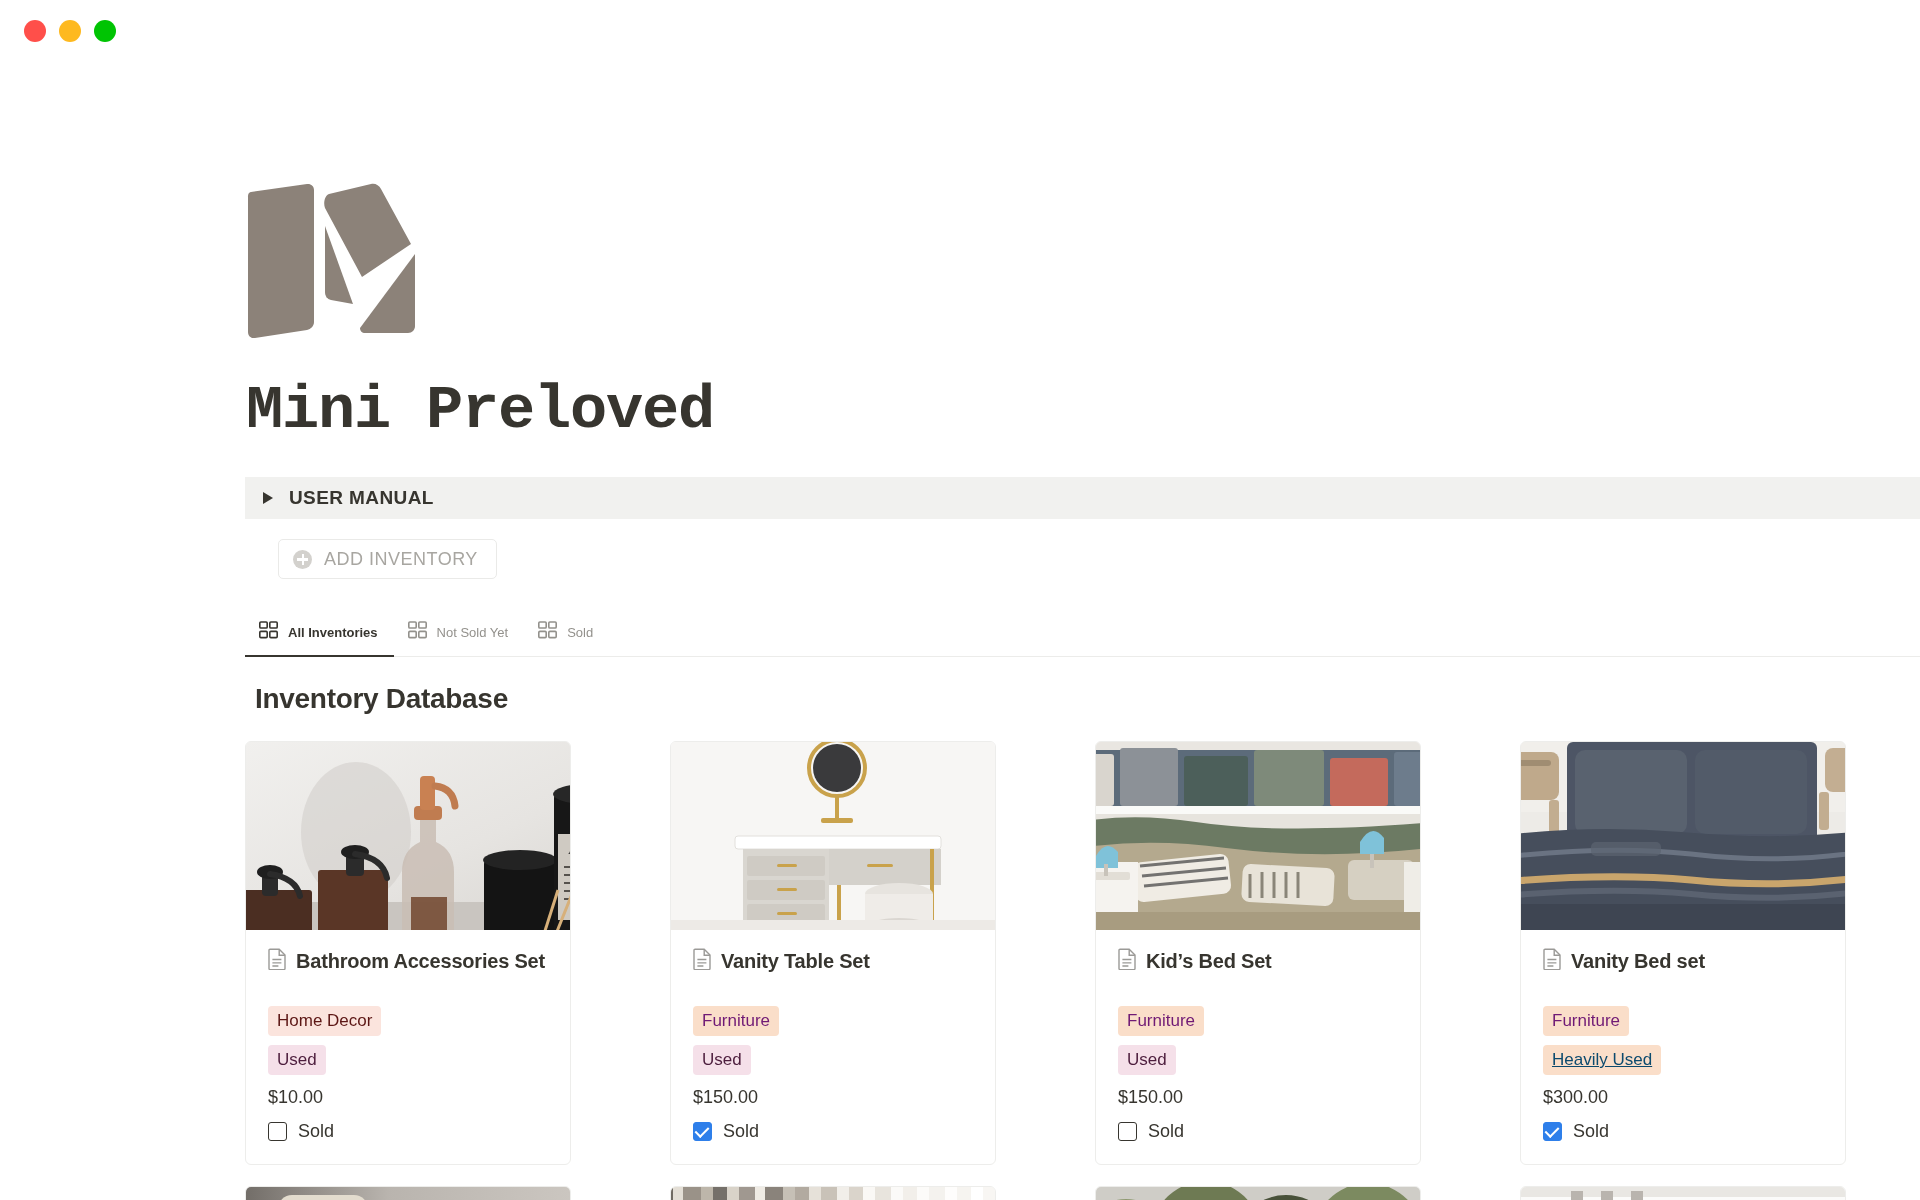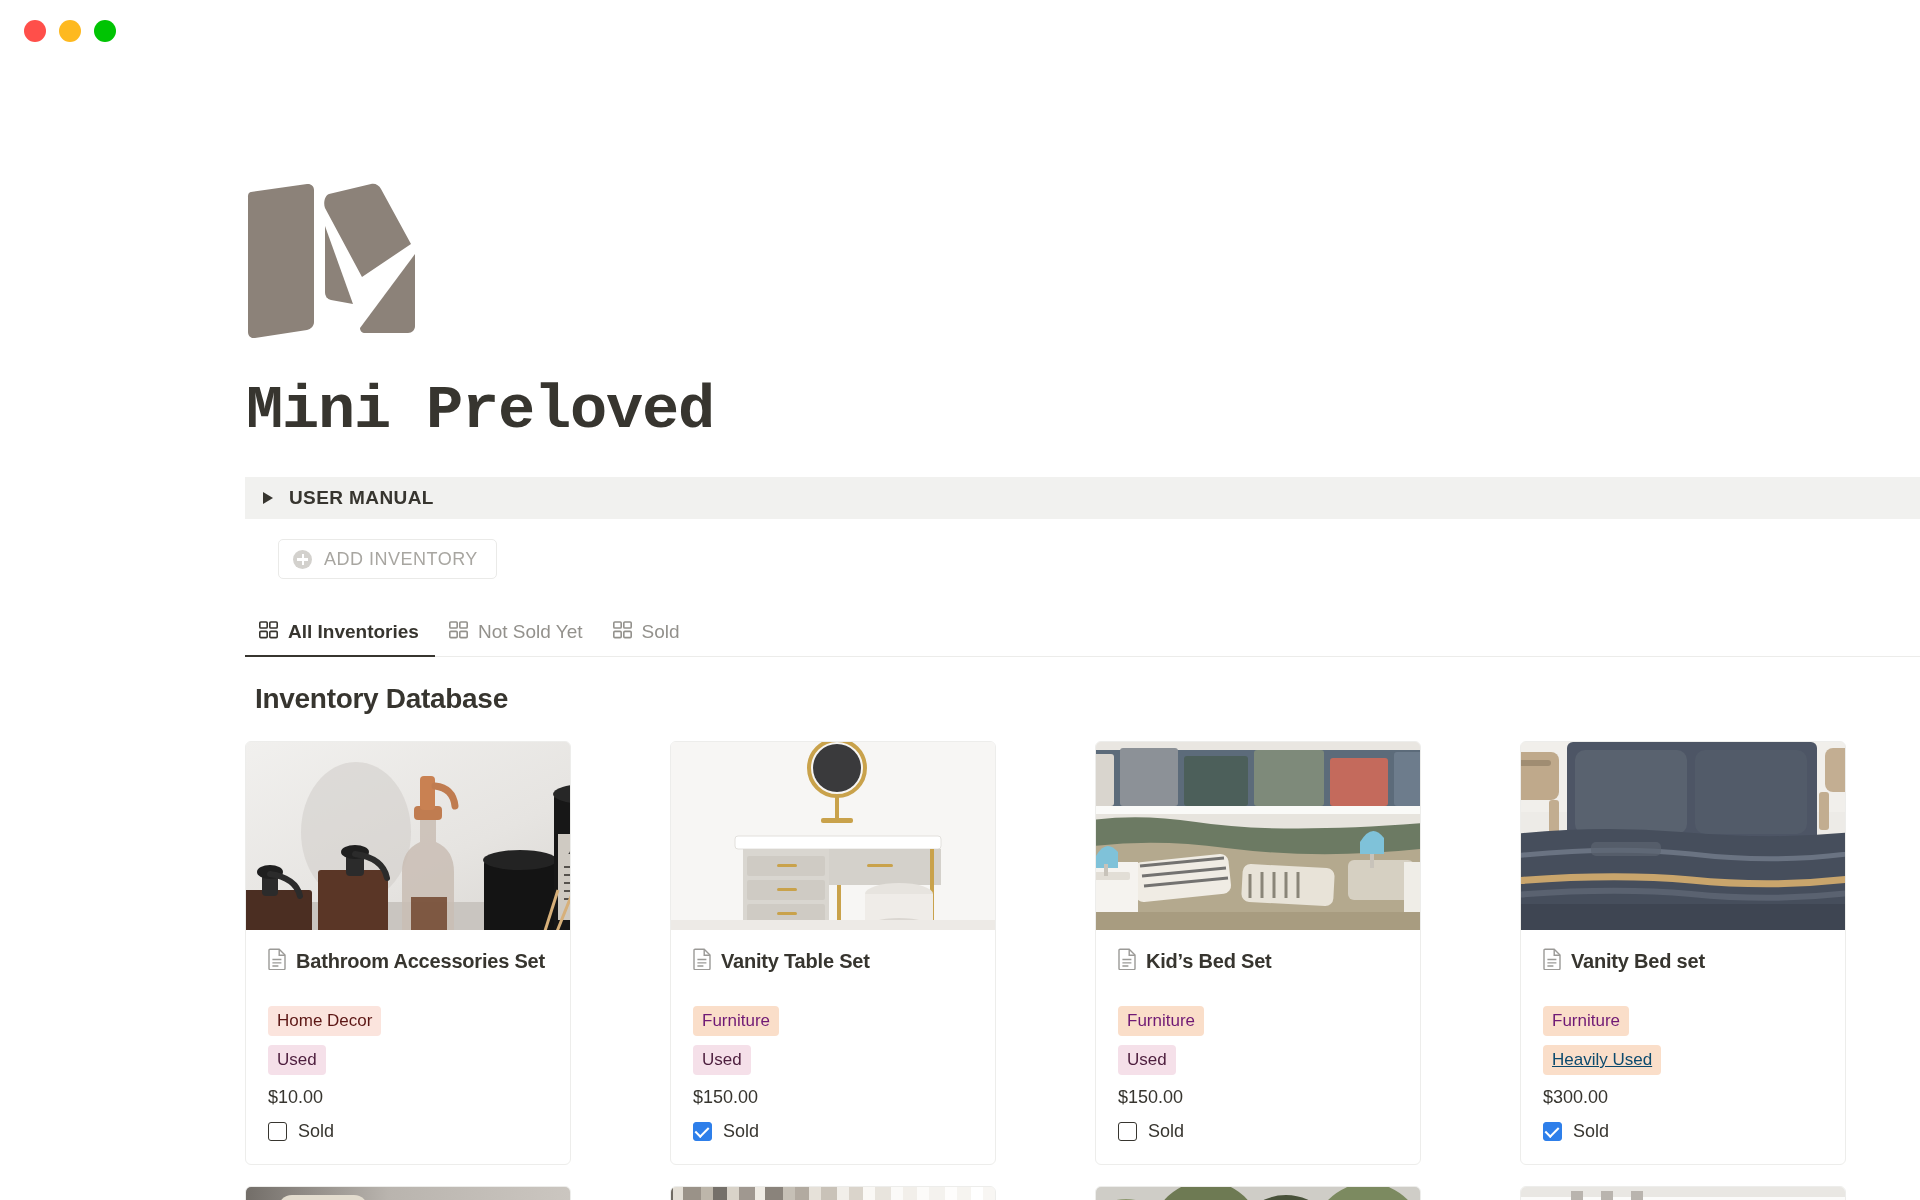--- a/index.html
+++ b/index.html
@@ -145,21 +145,21 @@
     padding: 0 16px 0 14px;
     cursor: pointer;
     position: relative;
   }
   .tab-underline {
     position: absolute;
     left: 0; right: 0; bottom: -1px;
     height: 2px;
     background: #37352F;
   }
-  .tab-label { font-size: 19px; white-space: nowrap; }
+  .tab-label { font-size: 13px; white-space: nowrap; }
   .tab.active .tab-label { color: #37352F; font-weight: 600; }
   .tab.inactive .tab-label { color: #93918C; font-weight: 400; }
   .grid-icon { display:block; flex:none; }
 
   
   .db-title {
     margin-top: 26px;
     margin-left: 10px;
     font-size: 28px;
     font-weight: 700;

